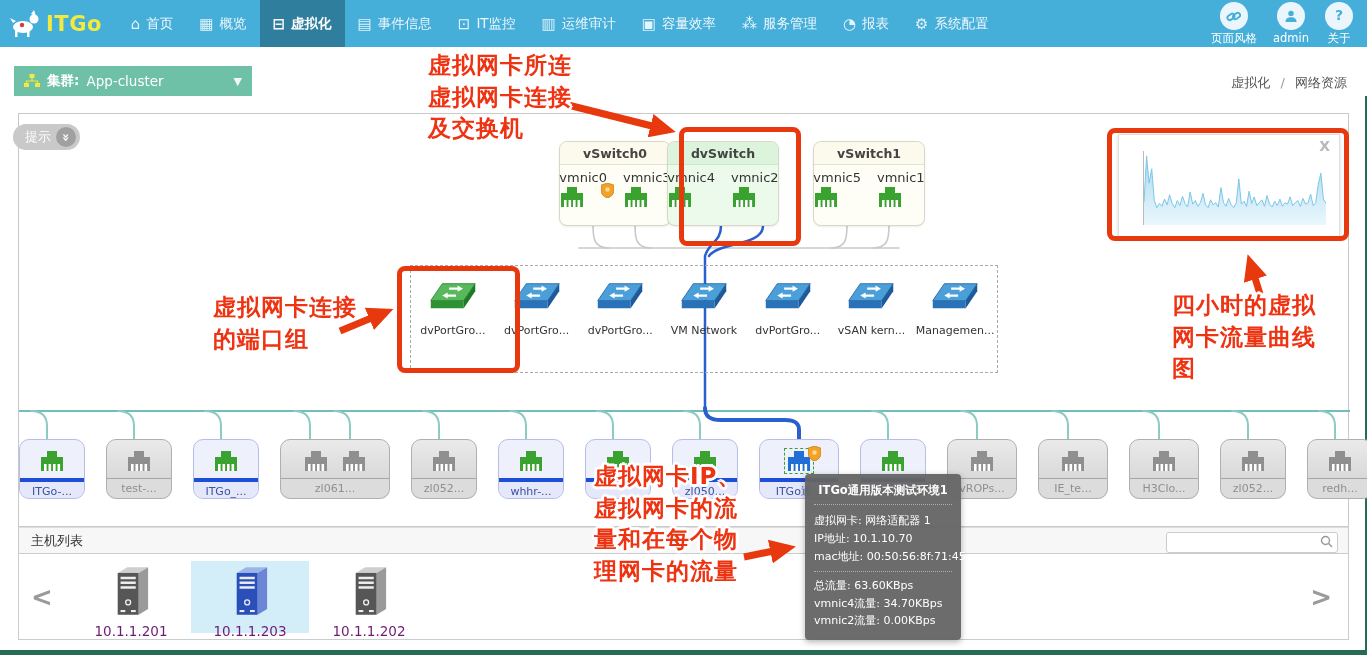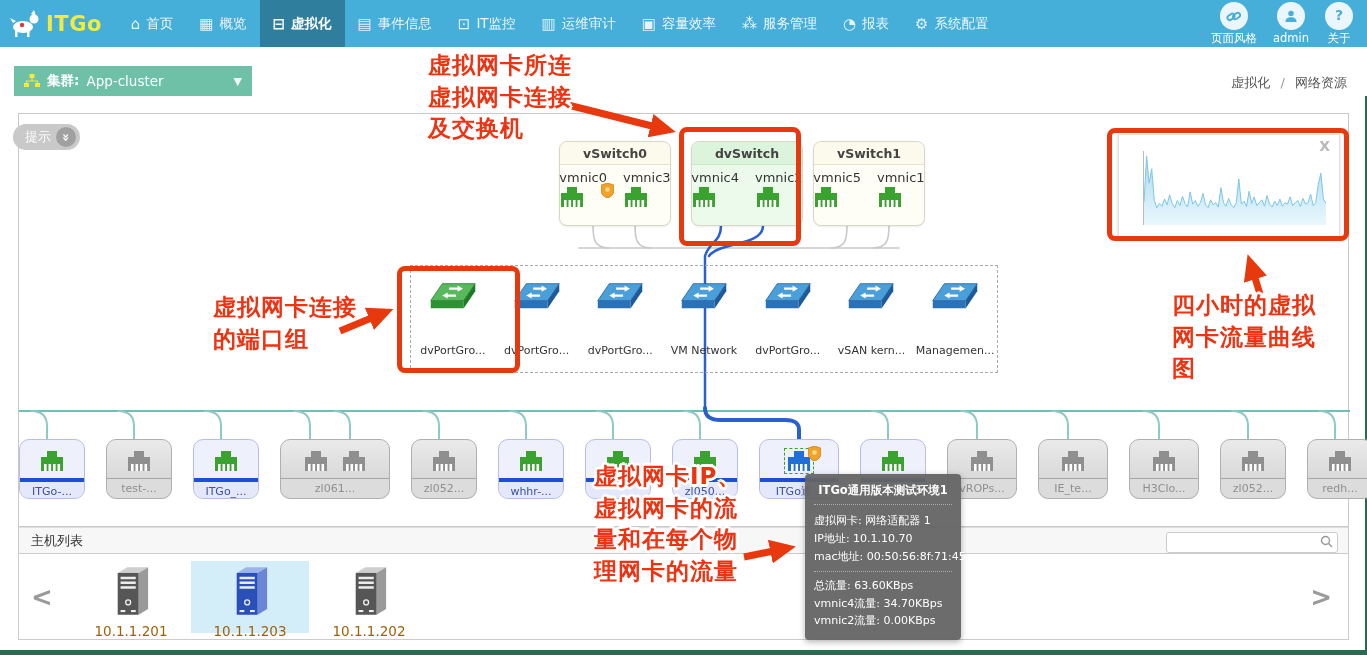--- a/index.html
+++ b/index.html
@@ -47,21 +47,21 @@
                  color:#444; border-bottom:1px solid #e3e3cf; border-radius:8px 8px 0 0; }
   .cream .switch-head { background:#fbfaed; }
   .green .switch-head { background:#dcf3dc; border-bottom-color:#c8e8c8; }
   .switch-body { display:flex; justify-content:center; gap:16px; padding-top:5px; }
   .nic { text-align:left; font-size:13px; color:#333; position:relative; }
   .nic .plabel { margin-bottom:1px; }
   .nic .shield { position:absolute; right:-7px; top:13px; }
   .pg-box { position:absolute; left:391px; top:151px; width:588px; height:108px;
             border:1px dashed #aaa; display:flex; z-index:6; background:rgba(255,255,255,0.0); }
   .pg-item { width:84px; text-align:center; padding-top:16px; }
-  .pg-item .pg-label { font-size:11px; color:#333; margin-top:24px; white-space:nowrap; }
+  .pg-item .pg-label { font-size:11px; color:#333; margin-top:4px; white-space:nowrap; }
   .bus { position:absolute; left:0; top:296px; width:1331px; height:2px; background:#6fbfb8; z-index:4; }
   .conn-svg { position:absolute; left:0; top:0; width:1331px; height:414px; z-index:5; pointer-events:none; }
   
   .chart-card { position:absolute; left:1099px; top:20px; width:222px; height:103px; background:#fff;
                 border:1px solid #ddd; box-shadow:0 1px 4px rgba(0,0,0,0.15); z-index:10; }
   .chart-close { position:absolute; right:9px; top:3px; color:#b8b8b8; font-size:14px; font-weight:bold; cursor:default; }
   .spark-wrap { position:absolute; left:24px; top:16px; width:182px; height:74px;
                 border-left:1px solid #bbb; border-bottom:1px solid #bbb; }
   
   .vm { position:absolute; top:325px; height:60px; border-radius:10px; z-index:8; }
@@ -92,21 +92,21 @@
   .host-search input { width:100%; height:100%; border:1px solid #ccc; border-radius:3px;
                        padding:0 22px 0 7px; font-size:12px; outline:none; }
   .host-search svg { position:absolute; right:5px; top:4px; }
   .host-strip { position:absolute; left:18px; top:554px; width:1331px; height:86px; background:#fff;
                 border:1px solid #ccc; border-top:none; }
   .strip-chevron { position:absolute; top:28px; font-size:26px; font-weight:bold; color:#9a9a9a; }
   .strip-chevron.prev { left:12px; }
   .strip-chevron.next { right:16px; }
   .host { position:absolute; top:7px; width:118px; height:72px; text-align:center; padding-top:3px; }
   .host.selected { background:#d3edf9; }
-  .host .ip { font-size:13.5px; color:#a16207; margin-top:1px; }
+  .host .ip { font-size:13.5px; color:#701a75; margin-top:1px; }
   
   .frame-bottom { position:absolute; left:0; right:0; bottom:0; height:5px; background:#256c52; }
   .frame-right { position:absolute; right:0; top:96px; bottom:0; width:2px; background:#256c52; }
   
   .red-rect { position:absolute; border:5px solid #e8380d; border-radius:8px; z-index:25; pointer-events:none; }
   .rect-dvswitch { left:679px; top:127px; width:122px; height:119px; }
   .rect-portgroup { left:397px; top:266px; width:123px; height:107px; }
   .rect-chart { left:1107px; top:128px; width:242px; height:113px; }
   .ann { position:absolute; z-index:40; color:#ee3312; font-size:23px; font-weight:700;
          line-height:1.38; letter-spacing:1px; pointer-events:none;
@@ -271,21 +271,21 @@
                 <path d="M8 1 h10 v6 h6 v14 H2 V7 h6 Z" fill="#3aa32f"></path>
                 <g fill="#fff">
                   <rect x="5" y="14" width="2.6" height="7"></rect>
                   <rect x="9.5" y="14" width="2.6" height="7"></rect>
                   <rect x="14" y="14" width="2.6" height="7"></rect>
                   <rect x="18.5" y="14" width="2.6" height="7"></rect>
                 </g>
               </svg></div>
           </div>
         </div>
-        <div class="switch-box green" style="left: 672px; top: 27px;">
+        <div class="switch-box green" style="left: 648px; top: 27px;">
           <div class="switch-head">dvSwitch</div>
           <div class="switch-body">
             <div class="nic"><div class="plabel">vmnic4</div><svg width="26" height="22" viewBox="0 0 26 22">
                 <path d="M8 1 h10 v6 h6 v14 H2 V7 h6 Z" fill="#3aa32f"></path>
                 <g fill="#fff">
                   <rect x="5" y="14" width="2.6" height="7"></rect>
                   <rect x="9.5" y="14" width="2.6" height="7"></rect>
                   <rect x="14" y="14" width="2.6" height="7"></rect>
                   <rect x="18.5" y="14" width="2.6" height="7"></rect>
                 </g>

